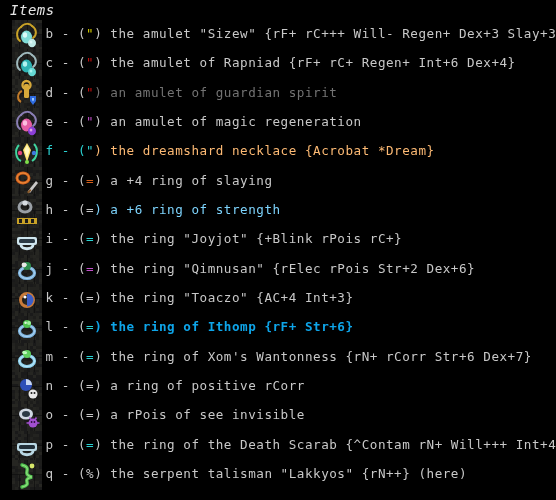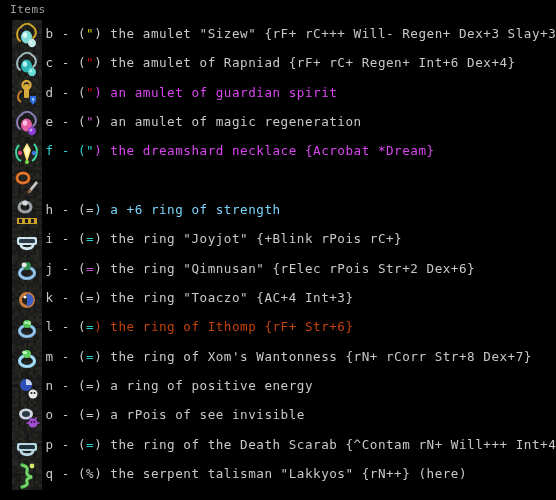--- a/index.html
+++ b/index.html
@@ -19,25 +19,26 @@
     position: relative;
     width: 556px;
     height: 500px;
     background: #000000;
   }
 
   .section-title {
     position: absolute;
     left: 10px;
     top: 2px;
-    font-size: 11px;
+    font-size: 14px;
     line-height: 16px;
     letter-spacing: 0.52px;
-    color: #a3a3a3;
+    color: #e5e5e5;
     white-space: pre;
+    font-style: italic;
   }
 
   .item-list {
     position: absolute;
     left: 0;
     top: 20px;
     width: 556px;
   }
 
   .item-row {
@@ -427,21 +428,21 @@
             <rect x="22" y="15" width="1" height="15" fill="#0e0e0e" opacity="0.7"></rect>
             <g shape-rendering="auto">
       <rect x="12" y="5" width="5" height="14" rx="1.5" fill="#d7a93a"></rect>
       <circle cx="14.5" cy="6" r="4" fill="none" stroke="#d7a93a" stroke-width="2.4"></circle>
       <path d="M10 12 C5 14 5 21 9 23" stroke="#c07a2a" stroke-width="2" fill="none"></path>
       <path d="M18 17 l6 0 0 5 -3 4 -3 -4 z" fill="#2e6be0"></path>
       <path d="M20 19 l2 0 0 2 -1 1.5 -1 -1.5 z" fill="#9ccaff"></path>
             </g>
           </svg>
         </div>
-        <div class="item-text"><span style="color: rgb(200, 200, 200);">d - (</span><span style="color: rgb(200, 16, 16);">"</span><span style="color: #d946ef;">) an amulet of guardian spirit</span></div>
+        <div class="item-text"><span style="color: rgb(200, 200, 200);">d - (</span><span style="color: rgb(200, 16, 16);">"</span><span style="color: #737373;">) an amulet of guardian spirit</span></div>
       </div>
       <div class="item-row">
         <div class="item-icon">
           <svg width="30" height="30" viewBox="0 0 30 30" shape-rendering="crispEdges">
             <rect x="0" y="0" width="3" height="3" fill="#1d1d1b"></rect>
             <rect x="3" y="0" width="3" height="3" fill="#232320"></rect>
             <rect x="6" y="0" width="3" height="3" fill="#1a1a1a"></rect>
             <rect x="9" y="0" width="3" height="3" fill="#232320"></rect>
             <rect x="12" y="0" width="3" height="3" fill="#232320"></rect>
             <rect x="15" y="0" width="3" height="3" fill="#1d1d1b"></rect>
@@ -667,21 +668,21 @@
       <path d="M7 8 C2 13 4 22 9 24" stroke="#3fd6a0" stroke-width="2" fill="none"></path>
       <path d="M22 7 C27 12 25 21 20 24" stroke="#3fd6a0" stroke-width="2" fill="none"></path>
       <path d="M15 6 l4 7 -4 12 -4 -12 z" fill="#ffe36e"></path>
       <path d="M15 8 l2.5 5 -2.5 8 -2.5 -8 z" fill="#fff7c2"></path>
       <circle cx="8" cy="16" r="2.2" fill="#e0457c"></circle>
       <circle cx="22" cy="16" r="2.2" fill="#3f7ae0"></circle>
       <circle cx="15" cy="25" r="2" fill="#7de04a"></circle>
             </g>
           </svg>
         </div>
-        <div class="item-text"><span style="color: rgb(42, 211, 211);">f - (</span><span style="color: rgb(42, 211, 211);">"</span><span style="color: #d946ef;">) the dreamshard necklace {Acrobat *Dream}</span></div>
+        <div class="item-text"><span style="color: rgb(42, 211, 211);">f - (</span><span style="color: rgb(42, 211, 211);">"</span><span style="color: #fdba74;">) the dreamshard necklace {Acrobat *Dream}</span></div>
       </div>
       <div class="item-row">
         <div class="item-icon">
           <svg width="30" height="30" viewBox="0 0 30 30" shape-rendering="crispEdges">
             <rect x="0" y="0" width="3" height="3" fill="#232320"></rect>
             <rect x="3" y="0" width="3" height="3" fill="#262622"></rect>
             <rect x="6" y="0" width="3" height="3" fill="#232320"></rect>
             <rect x="9" y="0" width="3" height="3" fill="#232320"></rect>
             <rect x="12" y="0" width="3" height="3" fill="#1d1d1b"></rect>
             <rect x="15" y="0" width="3" height="3" fill="#1d1d1b"></rect>
@@ -784,20 +785,21 @@
             <rect x="7" y="15" width="1" height="15" fill="#0e0e0e" opacity="0.7"></rect>
             <rect x="22" y="15" width="1" height="15" fill="#0e0e0e" opacity="0.7"></rect>
             <g shape-rendering="auto">
       <ellipse cx="11" cy="11" rx="6" ry="5" fill="none" stroke="#d2601c" stroke-width="3"></ellipse>
       <ellipse cx="11" cy="11" rx="6" ry="5" fill="none" stroke="#ffb257" stroke-width="1" opacity="0.6"></ellipse>
       <path d="M16 24 l8 -10 2 2 -8 10 z" fill="#c8c8c8"></path>
       <path d="M15 25 l3 -3 1.5 1.5 -3 3 z" fill="#8a5a2a"></path>
             </g>
           </svg>
         </div>
+        <div class="item-text"><span style="color: rgb(200, 200, 200);">g - (</span><span style="color: rgb(210, 96, 28);">=</span><span style="color: rgb(200, 200, 200);">) a +4 ring of slaying</span></div>
       </div>
       <div class="item-row">
         <div class="item-icon">
           <svg width="30" height="30" viewBox="0 0 30 30" shape-rendering="crispEdges">
             <rect x="0" y="0" width="3" height="3" fill="#1a1a1a"></rect>
             <rect x="3" y="0" width="3" height="3" fill="#1d1d1b"></rect>
             <rect x="6" y="0" width="3" height="3" fill="#1d1d1b"></rect>
             <rect x="9" y="0" width="3" height="3" fill="#232320"></rect>
             <rect x="12" y="0" width="3" height="3" fill="#1d1d1b"></rect>
             <rect x="15" y="0" width="3" height="3" fill="#1a1a1a"></rect>
@@ -1370,21 +1372,21 @@
             <rect x="22" y="15" width="1" height="15" fill="#0e0e0e" opacity="0.7"></rect>
             <g shape-rendering="auto">
     <ellipse cx="15" cy="18" rx="7.5" ry="5.5" fill="none" stroke="#7fb6e0" stroke-width="3.2"></ellipse>
     <ellipse cx="15" cy="18" rx="7.5" ry="5.5" fill="none" stroke="#cfe9ff" stroke-width="1" opacity="0.55"></ellipse>
     <circle cx="15" cy="11" r="4" fill="#4fc24f"></circle>
     <circle cx="13.6" cy="9.8" r="1.3" fill="#ffffff" opacity="0.8"></circle>
   <circle cx="17" cy="10" r="2" fill="#9cf09c"></circle>
             </g>
           </svg>
         </div>
-        <div class="item-text"><span style="color: rgb(200, 200, 200);">l - (</span><span style="color: rgb(42, 211, 211);">=</span><span style="color: #c2410c;">) the ring of Ithomp {rF+ Str+6}</span></div>
+        <div class="item-text"><span style="color: rgb(200, 200, 200);">l - (</span><span style="color: rgb(42, 211, 211);">=</span><span style="color: #0ea5e9; font-weight: bold;">) the ring of Ithomp {rF+ Str+6}</span></div>
       </div>
       <div class="item-row">
         <div class="item-icon">
           <svg width="30" height="30" viewBox="0 0 30 30" shape-rendering="crispEdges">
             <rect x="0" y="0" width="3" height="3" fill="#232320"></rect>
             <rect x="3" y="0" width="3" height="3" fill="#1d1d1b"></rect>
             <rect x="6" y="0" width="3" height="3" fill="#1d1d1b"></rect>
             <rect x="9" y="0" width="3" height="3" fill="#1a1a1a"></rect>
             <rect x="12" y="0" width="3" height="3" fill="#262622"></rect>
             <rect x="15" y="0" width="3" height="3" fill="#262622"></rect>
@@ -1488,21 +1490,21 @@
             <rect x="22" y="15" width="1" height="15" fill="#0e0e0e" opacity="0.7"></rect>
             <g shape-rendering="auto">
     <ellipse cx="15" cy="18" rx="7.5" ry="5.5" fill="none" stroke="#8fd4f0" stroke-width="3.2"></ellipse>
     <ellipse cx="15" cy="18" rx="7.5" ry="5.5" fill="none" stroke="#dff4ff" stroke-width="1" opacity="0.55"></ellipse>
     <circle cx="15" cy="11" r="4" fill="#5fd05f"></circle>
     <circle cx="13.6" cy="9.8" r="1.3" fill="#ffffff" opacity="0.8"></circle>
   <circle cx="12" cy="9.5" r="1.8" fill="#b6ffb6"></circle>
             </g>
           </svg>
         </div>
-        <div class="item-text"><span style="color: rgb(200, 200, 200);">m - (</span><span style="color: rgb(42, 211, 211);">=</span><span style="color: rgb(200, 200, 200);">) the ring of Xom's Wantonness {rN+ rCorr Str+8 Dex+7}</span></div>
+        <div class="item-text"><span style="color: rgb(200, 200, 200);">m - (</span><span style="color: rgb(42, 211, 211);">=</span><span style="color: rgb(200, 200, 200);">) the ring of Xom's Wantonness {rN+ rCorr Str+6 Dex+7}</span></div>
       </div>
       <div class="item-row">
         <div class="item-icon">
           <svg width="30" height="30" viewBox="0 0 30 30" shape-rendering="crispEdges">
             <rect x="0" y="0" width="3" height="3" fill="#1a1a1a"></rect>
             <rect x="3" y="0" width="3" height="3" fill="#232320"></rect>
             <rect x="6" y="0" width="3" height="3" fill="#262622"></rect>
             <rect x="9" y="0" width="3" height="3" fill="#1a1a1a"></rect>
             <rect x="12" y="0" width="3" height="3" fill="#1a1a1a"></rect>
             <rect x="15" y="0" width="3" height="3" fill="#232320"></rect>
@@ -1606,21 +1608,21 @@
             <rect x="22" y="15" width="1" height="15" fill="#0e0e0e" opacity="0.7"></rect>
             <g shape-rendering="auto">
       <circle cx="14" cy="13" r="6" fill="#2f4fb8"></circle>
       <path d="M14 7 A6 6 0 0 1 20 13 L14 13 z" fill="#c8d6f2"></path>
       <circle cx="21" cy="22" r="4.5" fill="#e8e8e8"></circle>
       <circle cx="19.5" cy="21" r="1" fill="#1a1a1a"></circle>
       <circle cx="22.5" cy="21" r="1" fill="#1a1a1a"></circle>
             </g>
           </svg>
         </div>
-        <div class="item-text"><span style="color: rgb(200, 200, 200);">n - (</span><span style="color: rgb(200, 200, 200);">=</span><span style="color: rgb(200, 200, 200);">) a ring of positive energy</span></div>
+        <div class="item-text"><span style="color: rgb(200, 200, 200);">n - (</span><span style="color: rgb(200, 200, 200);">=</span><span style="color: rgb(200, 200, 200);">) a ring of positive rCorr</span></div>
       </div>
       <div class="item-row">
         <div class="item-icon">
           <svg width="30" height="30" viewBox="0 0 30 30" shape-rendering="crispEdges">
             <rect x="0" y="0" width="3" height="3" fill="#1a1a1a"></rect>
             <rect x="3" y="0" width="3" height="3" fill="#232320"></rect>
             <rect x="6" y="0" width="3" height="3" fill="#1a1a1a"></rect>
             <rect x="9" y="0" width="3" height="3" fill="#262622"></rect>
             <rect x="12" y="0" width="3" height="3" fill="#1a1a1a"></rect>
             <rect x="15" y="0" width="3" height="3" fill="#262622"></rect>

